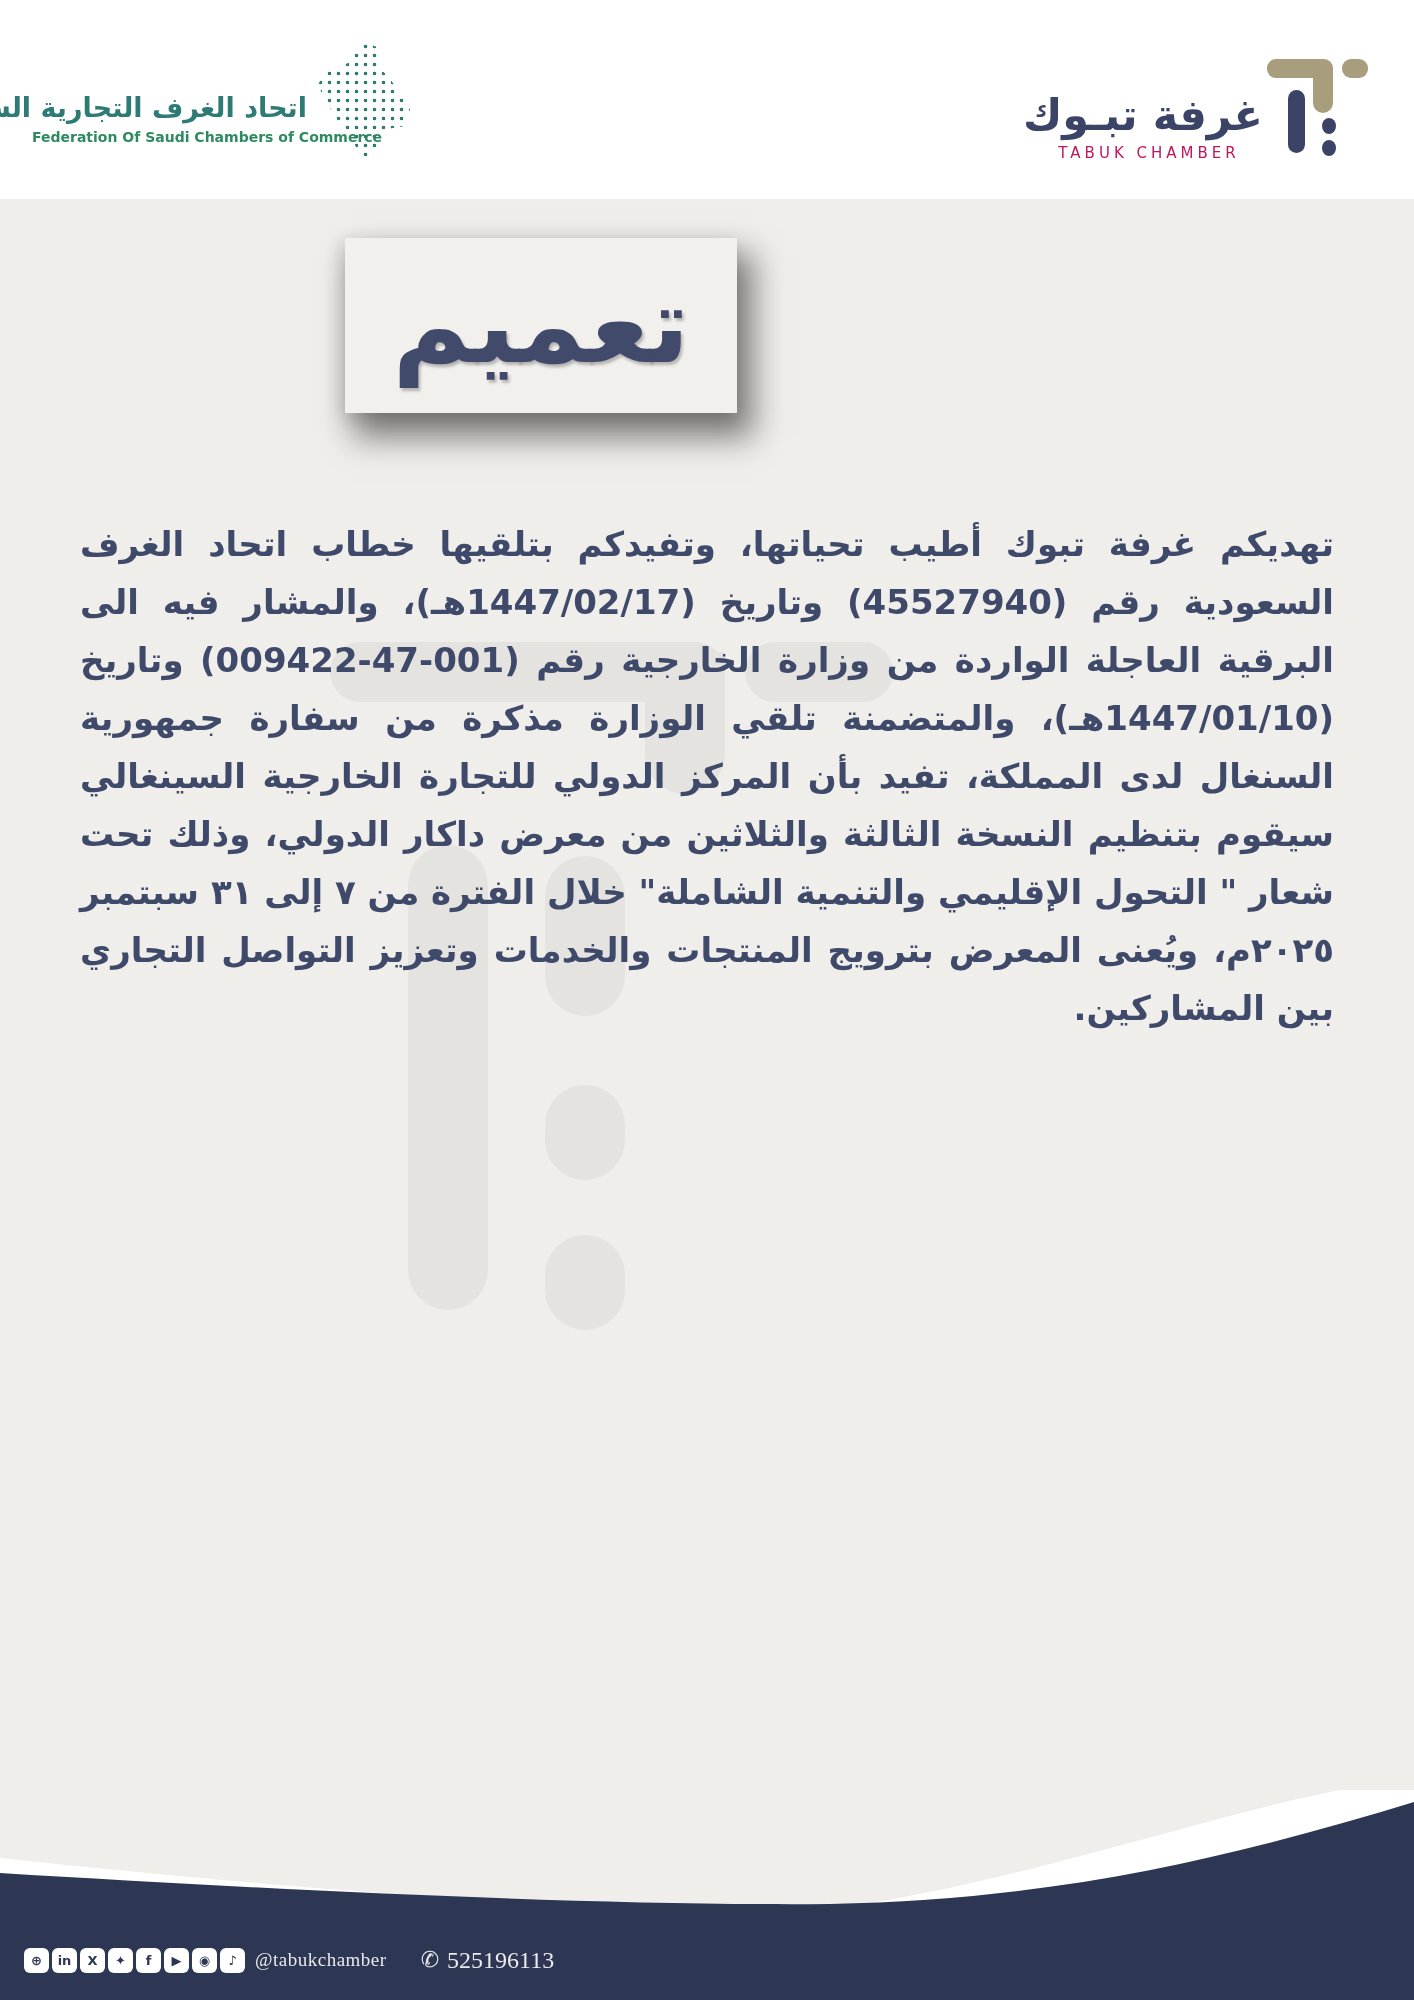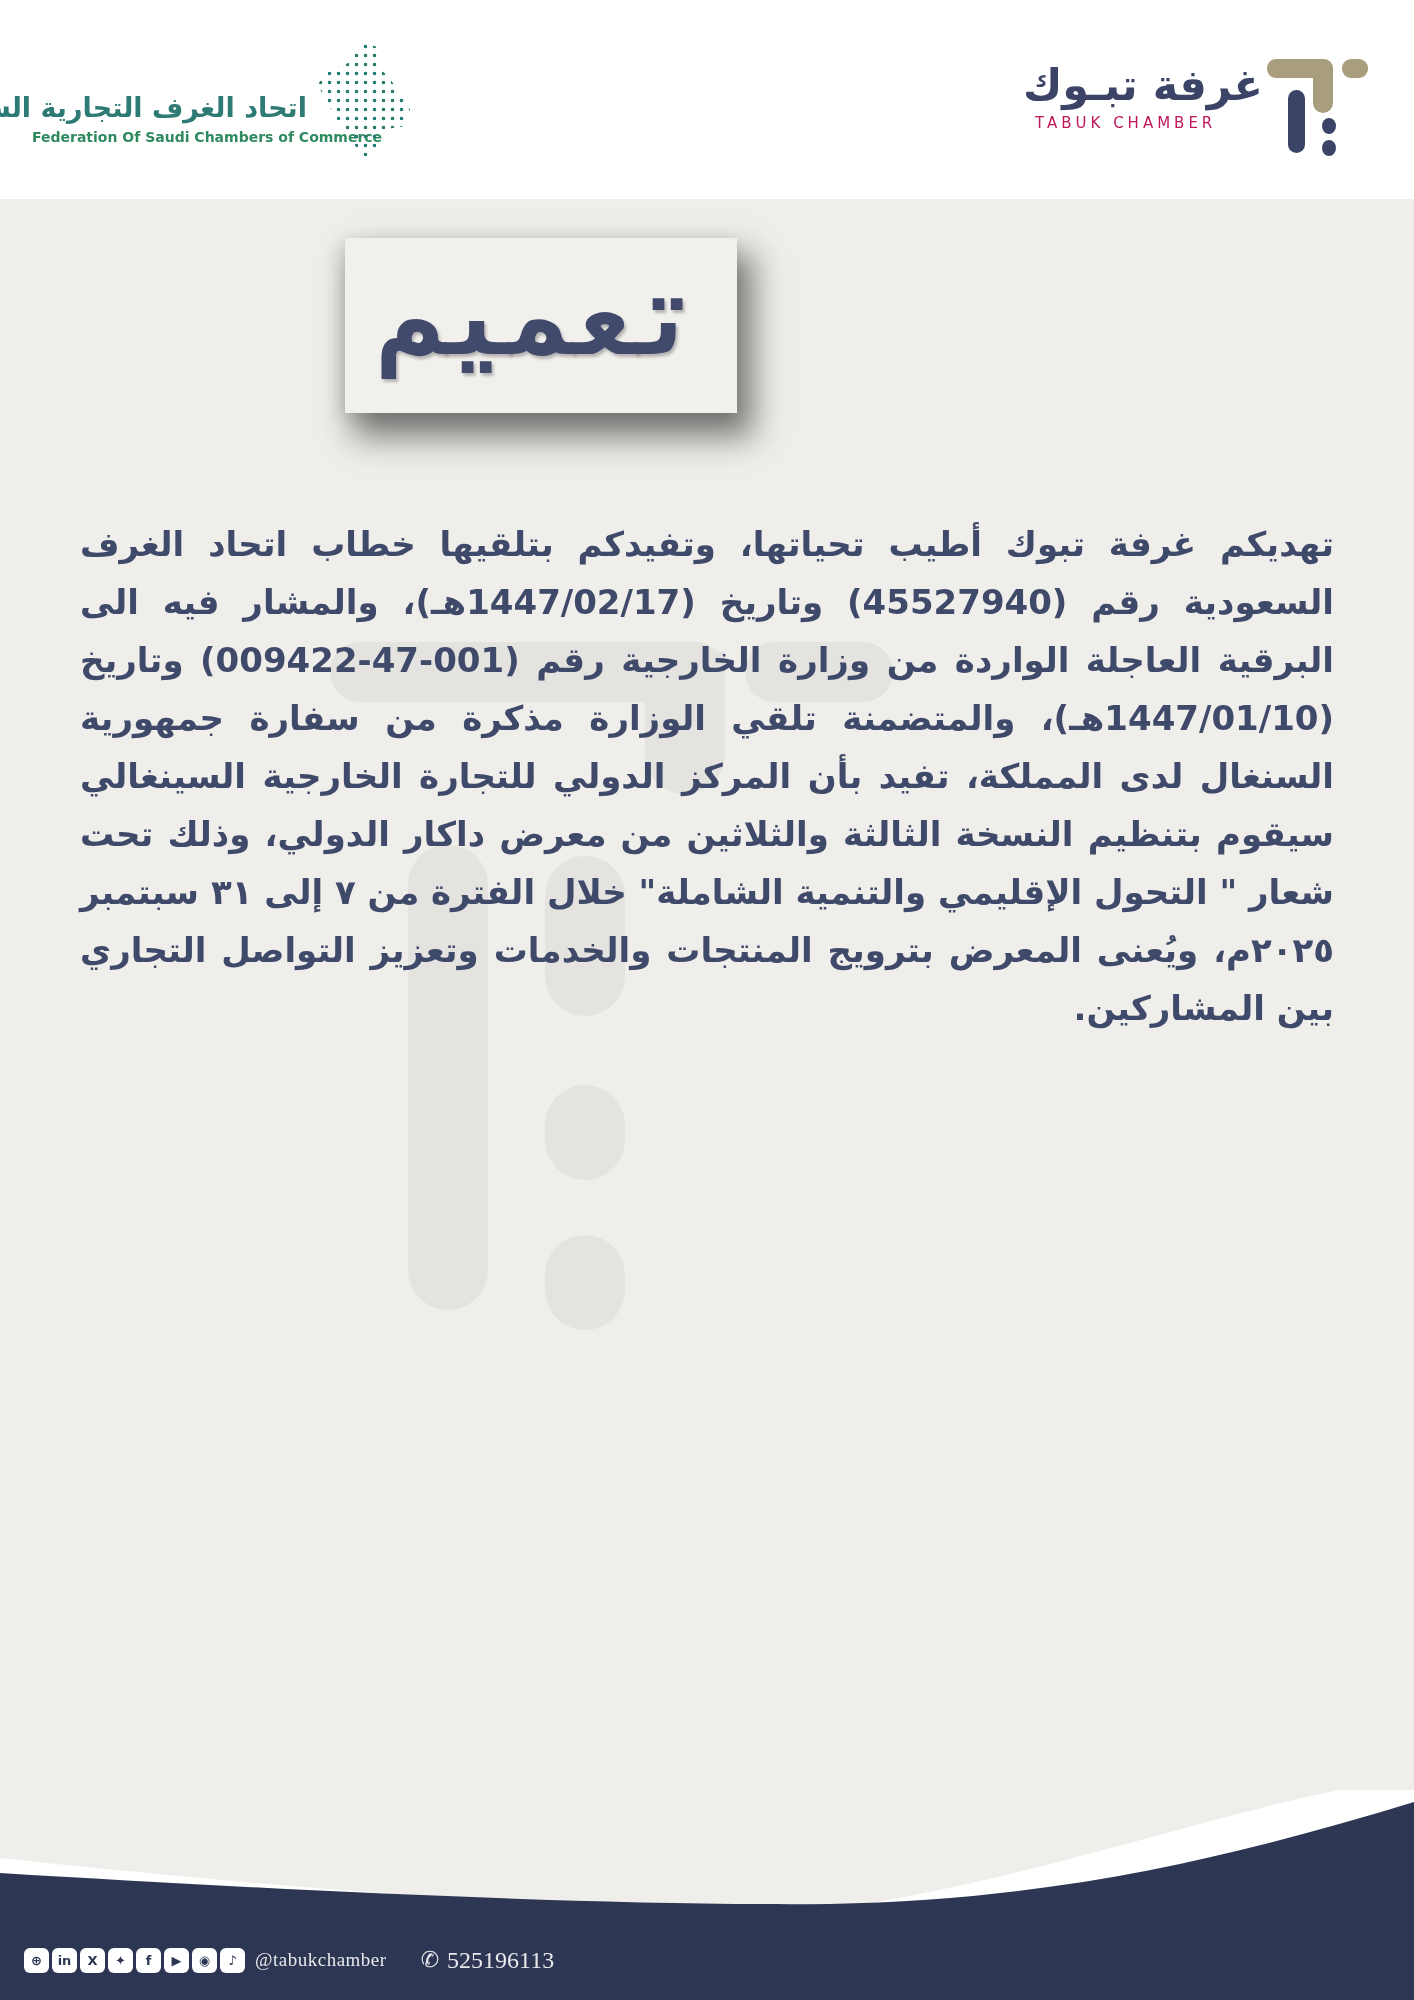--- a/index.html
+++ b/index.html
@@ -7,38 +7,38 @@
         font-family:"DejaVu Sans",sans-serif;}
   
   .header{position:absolute;top:0;left:0;width:1414px;height:199px;background:#ffffff;z-index:4;}
   .fscc{position:absolute;left:32px;top:92px;width:275px;text-align:center;}
   .fscc-ar{font-size:27px;font-weight:700;color:#2e7a74;white-space:nowrap;direction:rtl;}
   .fscc-en{font-size:14px;font-weight:700;color:#2f8a5f;margin-top:6px;white-space:nowrap;}
   .fscc-map{position:absolute;left:316px;top:42px;width:94px;height:120px;
             background-image:radial-gradient(circle,#2e7d74 1.6px,rgba(46,125,116,0) 2.1px);
             background-size:9px 9px;
             clip-path:polygon(50% 0,68% 5%,63% 17%,80% 32%,100% 56%,95% 70%,72% 73%,65% 90%,50% 100%,38% 80%,20% 62%,2% 36%,10% 24%,36% 17%);}
-  .tabuk-logo-text{position:absolute;left:1035px;top:60px;width:228px;text-align:left;}
+  .tabuk-logo-text{position:absolute;left:1035px;top:90px;width:228px;text-align:center;}
   .tabuk-ar{font-size:43px;font-weight:700;color:#3b4466;direction:rtl;white-space:nowrap;}
   .tabuk-en{font-size:15px;color:#be185d;letter-spacing:4px;margin-top:4px;white-space:nowrap;}
   .mark{position:absolute;left:1267px;top:58px;width:102px;height:100px;}
   .mark .tb1{position:absolute;left:0;top:1px;width:66px;height:19px;background:#a89e7d;border-radius:9px;}
   .mark .tb1s{position:absolute;left:46px;top:10px;width:20px;height:45px;background:#a89e7d;border-radius:0 0 10px 10px;}
   .mark .tb2{position:absolute;left:75px;top:1px;width:26px;height:19px;background:#a89e7d;border-radius:9px;}
   .mark .nv{position:absolute;left:21px;top:32px;width:17px;height:63px;background:#3b4466;border-radius:9px;}
   .mark .d1{position:absolute;left:55px;top:60px;width:14px;height:16px;background:#3b4466;border-radius:50%;}
   .mark .d2{position:absolute;left:55px;top:82px;width:14px;height:16px;background:#3b4466;border-radius:50%;}
   
   .panel{position:absolute;top:199px;left:0;width:1414px;height:1546px;background:#f0eeea;}
   
   .wm{position:absolute;background:#e4e3e0;z-index:1;}
   
   .title-box{position:absolute;left:345px;top:238px;width:392px;height:175px;background:#f2f0ed;
              display:flex;align-items:center;justify-content:center;z-index:2;
-             box-shadow:12px 20px 30px 4px rgba(25,25,25,0.55), -4px 4px 16px rgba(25,25,25,0.12);font-family:Liberation Mono, monospace;}
+             box-shadow:12px 20px 30px 4px rgba(25,25,25,0.55), -4px 4px 16px rgba(25,25,25,0.12);}
   .title-text{font-size:106px;font-weight:700;color:#414a6b;line-height:1;
               text-shadow:2px 3px 3px rgba(0,0,0,0.25);}
   
   .bodytext{position:absolute;left:64px;width:1286px;direction:rtl;text-align:justify;
             font-size:34px;font-weight:700;color:#3f4969;line-height:58px;z-index:2;}
   .p1{top:499px;}
   .p2{top:1048px;}
   .bodytext p{margin:16px;}
   
   .footer-svg{position:absolute;left:0;top:1740px;width:1414px;height:260px;z-index:3;}

